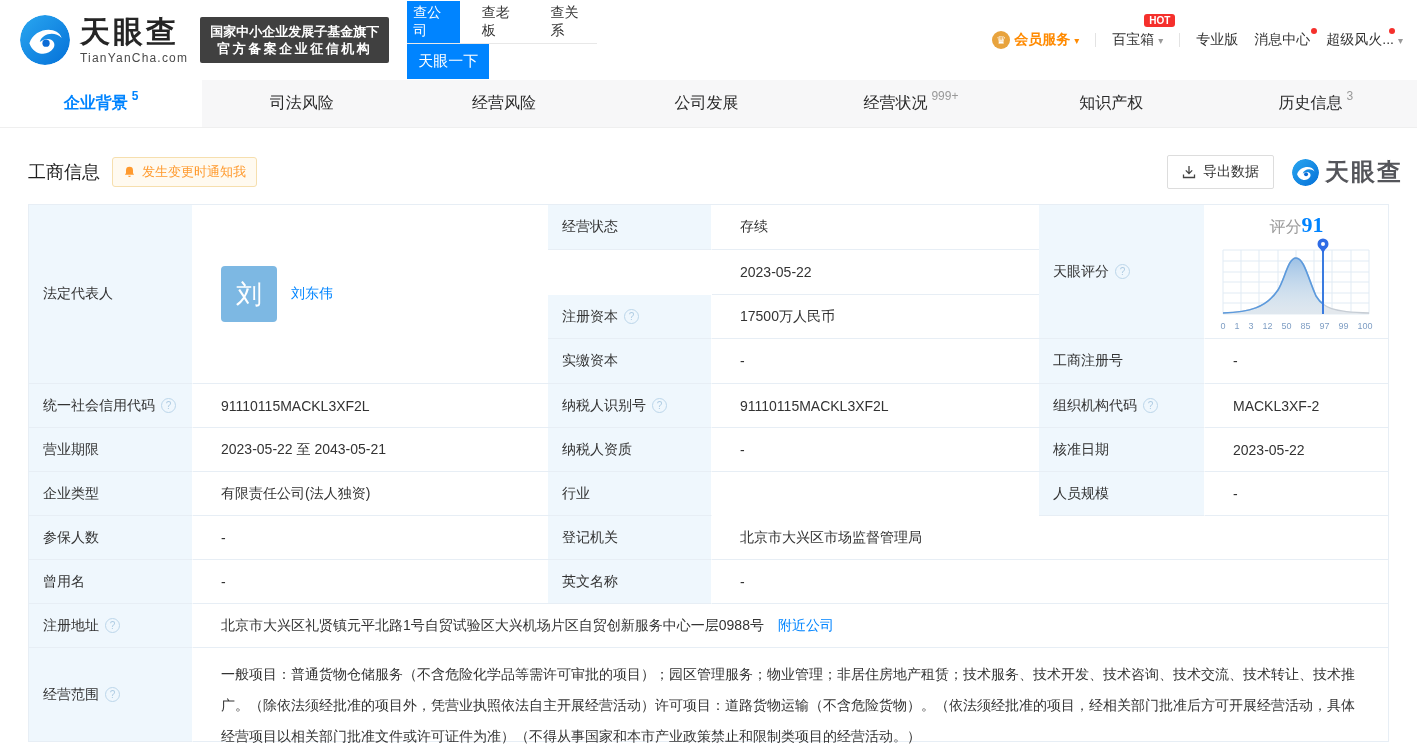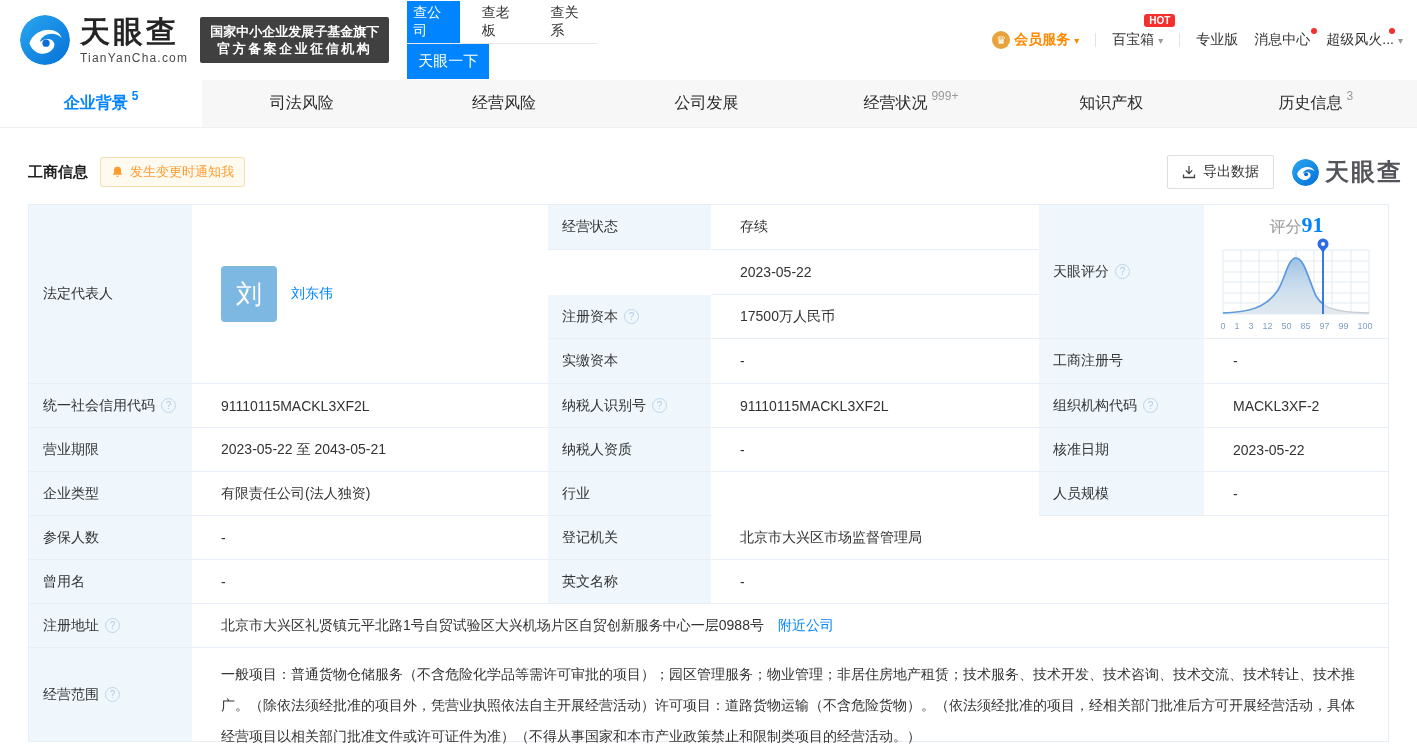--- a/index.html
+++ b/index.html
@@ -42,21 +42,21 @@
   .nav-item.superfire .reddot { right: 8px; }
   
   .strip { display: flex; height: 48px; background: #f7f7f8; border-bottom: 1px solid #efefef; }
   .tab { flex: 1; display: flex; align-items: center; justify-content: center; gap: 4px;
     font-size: 16px; color: #2b2b2b; cursor: pointer; }
   .tab.active { background: #fff; color: #0084ff; font-weight: bold; }
   .tab .cnt { font-size: 12px; color: #999; align-self: flex-start; margin-top: 9px; }
   .tab.active .cnt { color: #0084ff; }
   
   .sec { display: flex; align-items: center; margin: 27px 14px 15px 28px; }
-  .sec-title { font-size: 15px; font-weight: bold; color: #1f1f1f; }
+  .sec-title { font-size: 18px; font-weight: normal; color: #1f1f1f; }
   .notify-btn { margin-left: 12px; display: flex; align-items: center; gap: 6px; cursor: pointer;
     border: 1px solid #f6dfae; background: #fffaf0; color: #ff9a2e; font-size: 13px; padding: 5px 10px; border-radius: 3px; }
   .sec-right { margin-left: auto; display: flex; align-items: center; gap: 18px; }
   .export-btn { display: flex; align-items: center; gap: 7px; cursor: pointer;
     border: 1px solid #ddd; background: #fff; color: #333; font-size: 14px; padding: 7px 14px; border-radius: 2px; }
   .watermark { display: flex; align-items: center; gap: 6px; }
   .wm-text { font-size: 24px; font-weight: bold; color: #54555a; letter-spacing: 2px; }
   
   .biz-table { margin: 0 28px; width: 1361px; display: grid;
     grid-template-columns: 164px 355px 164px 327px 166px 1fr;

